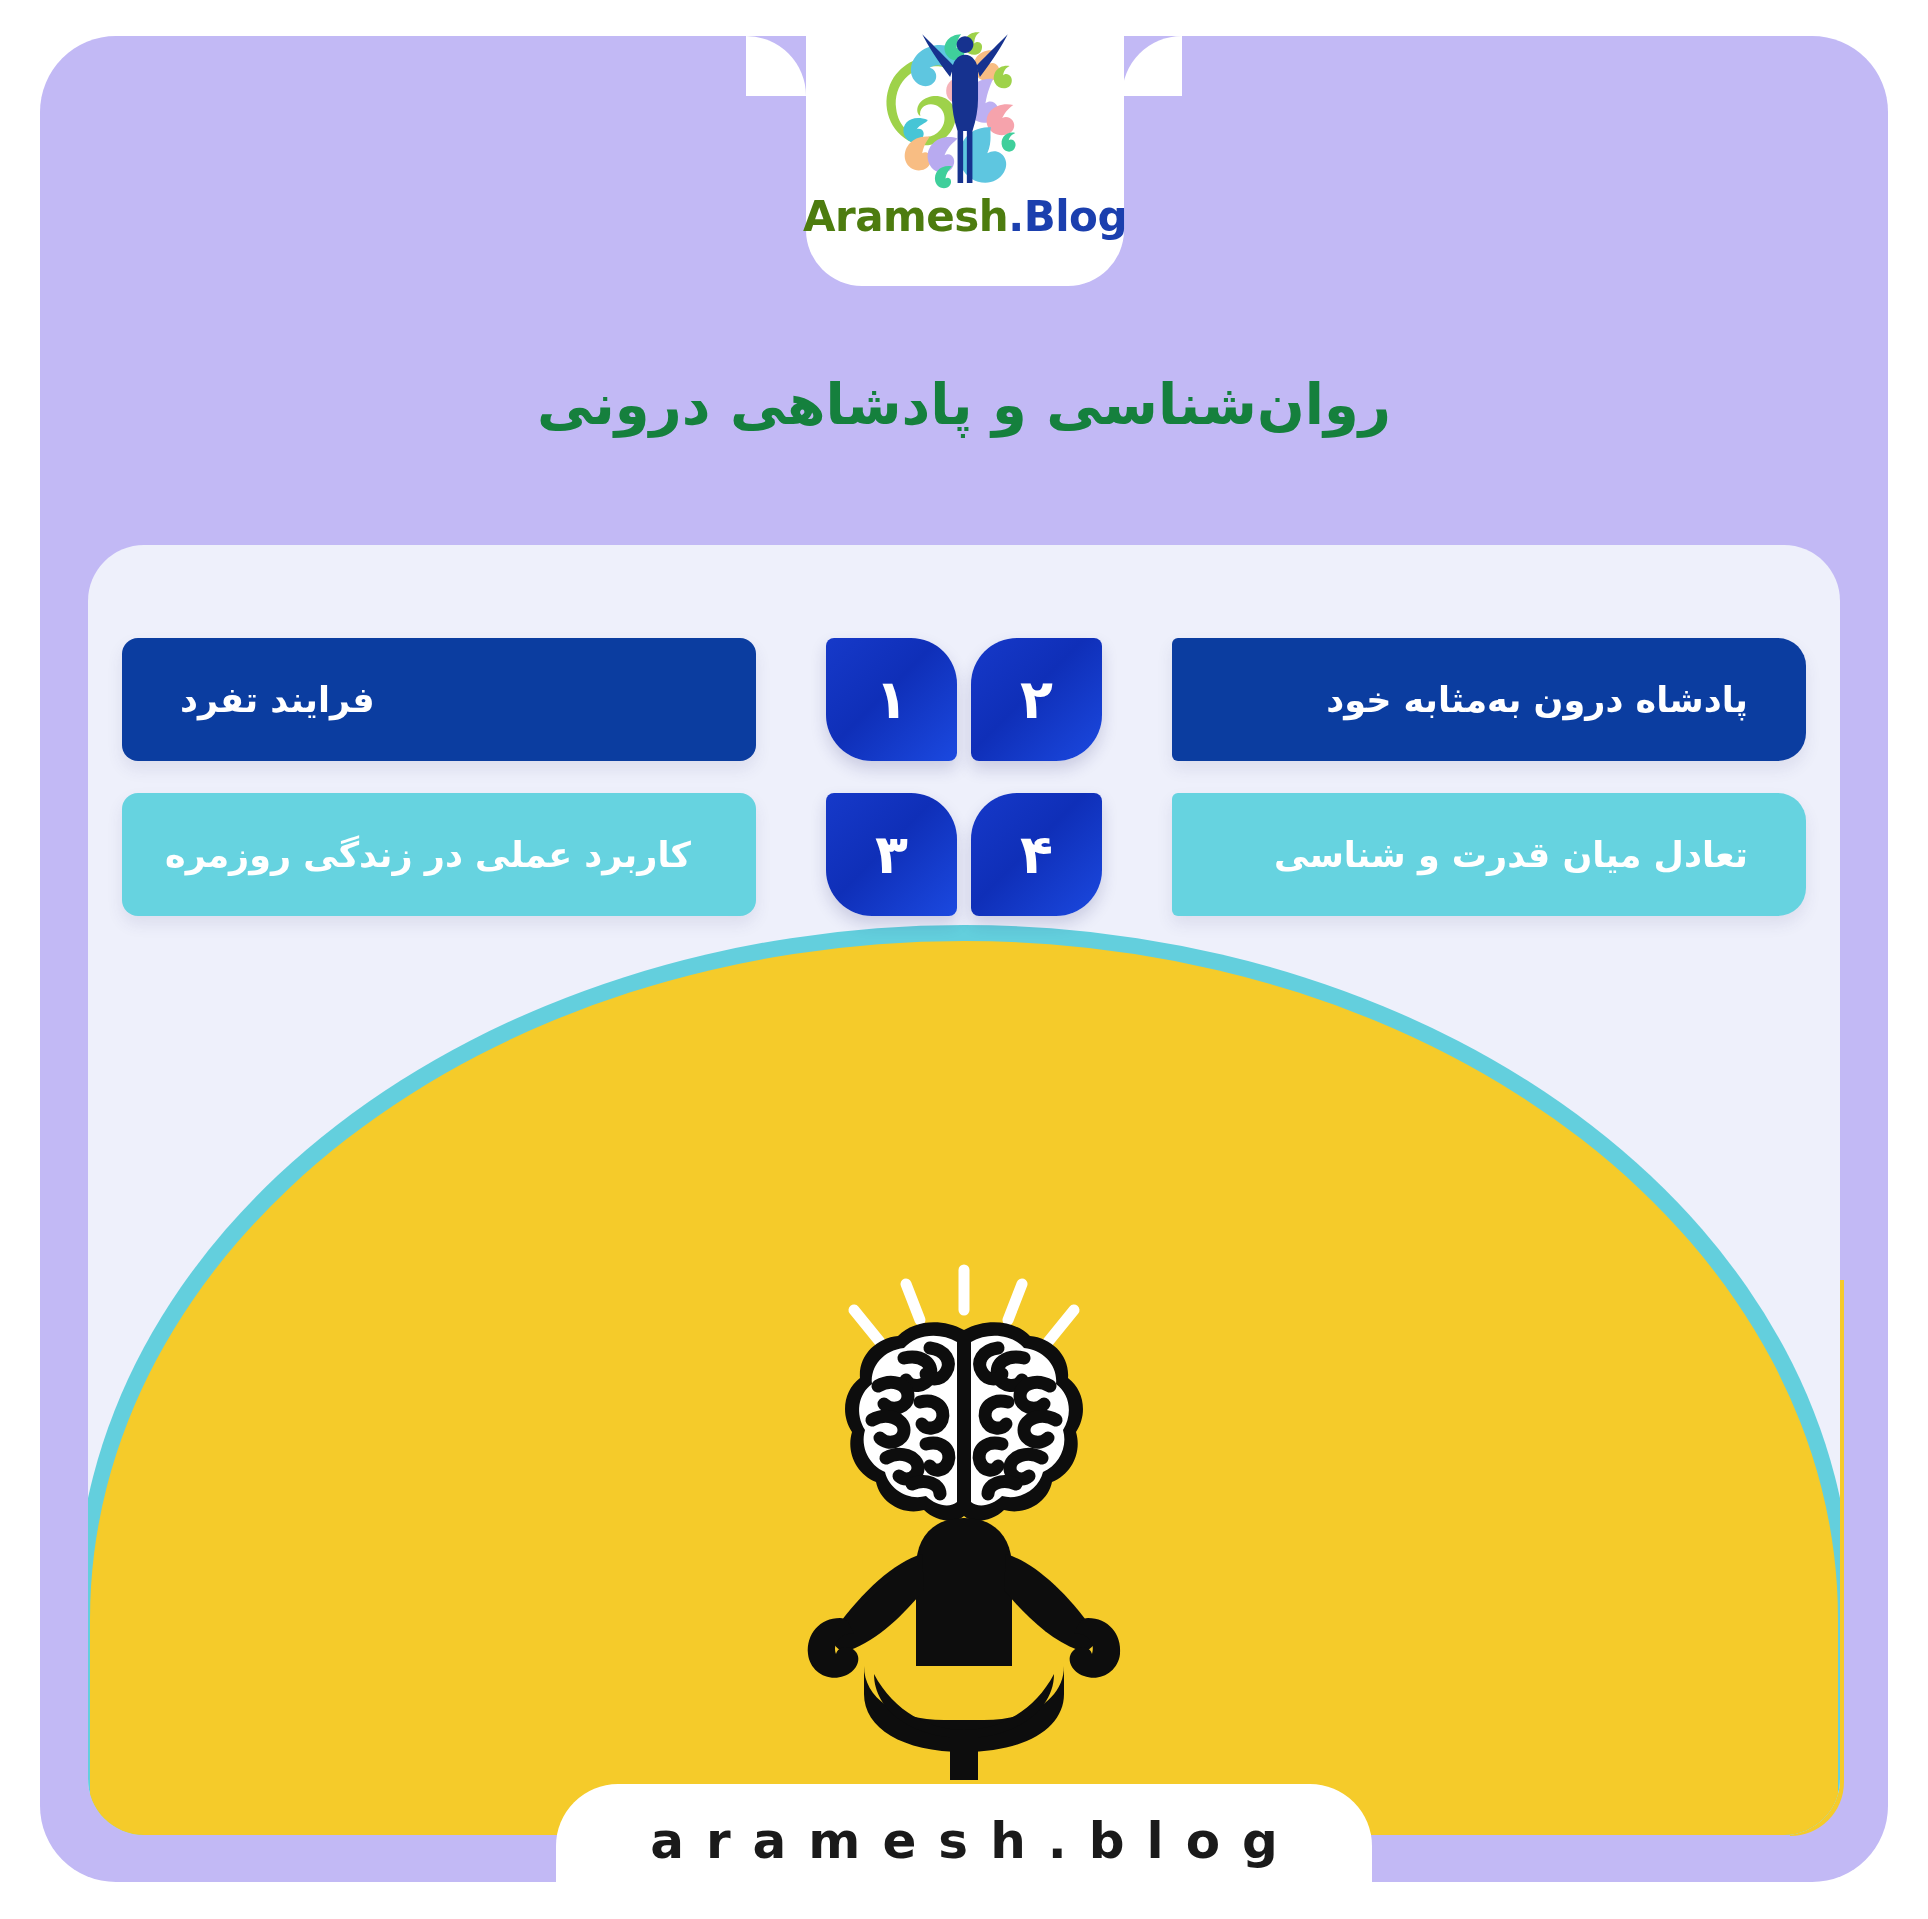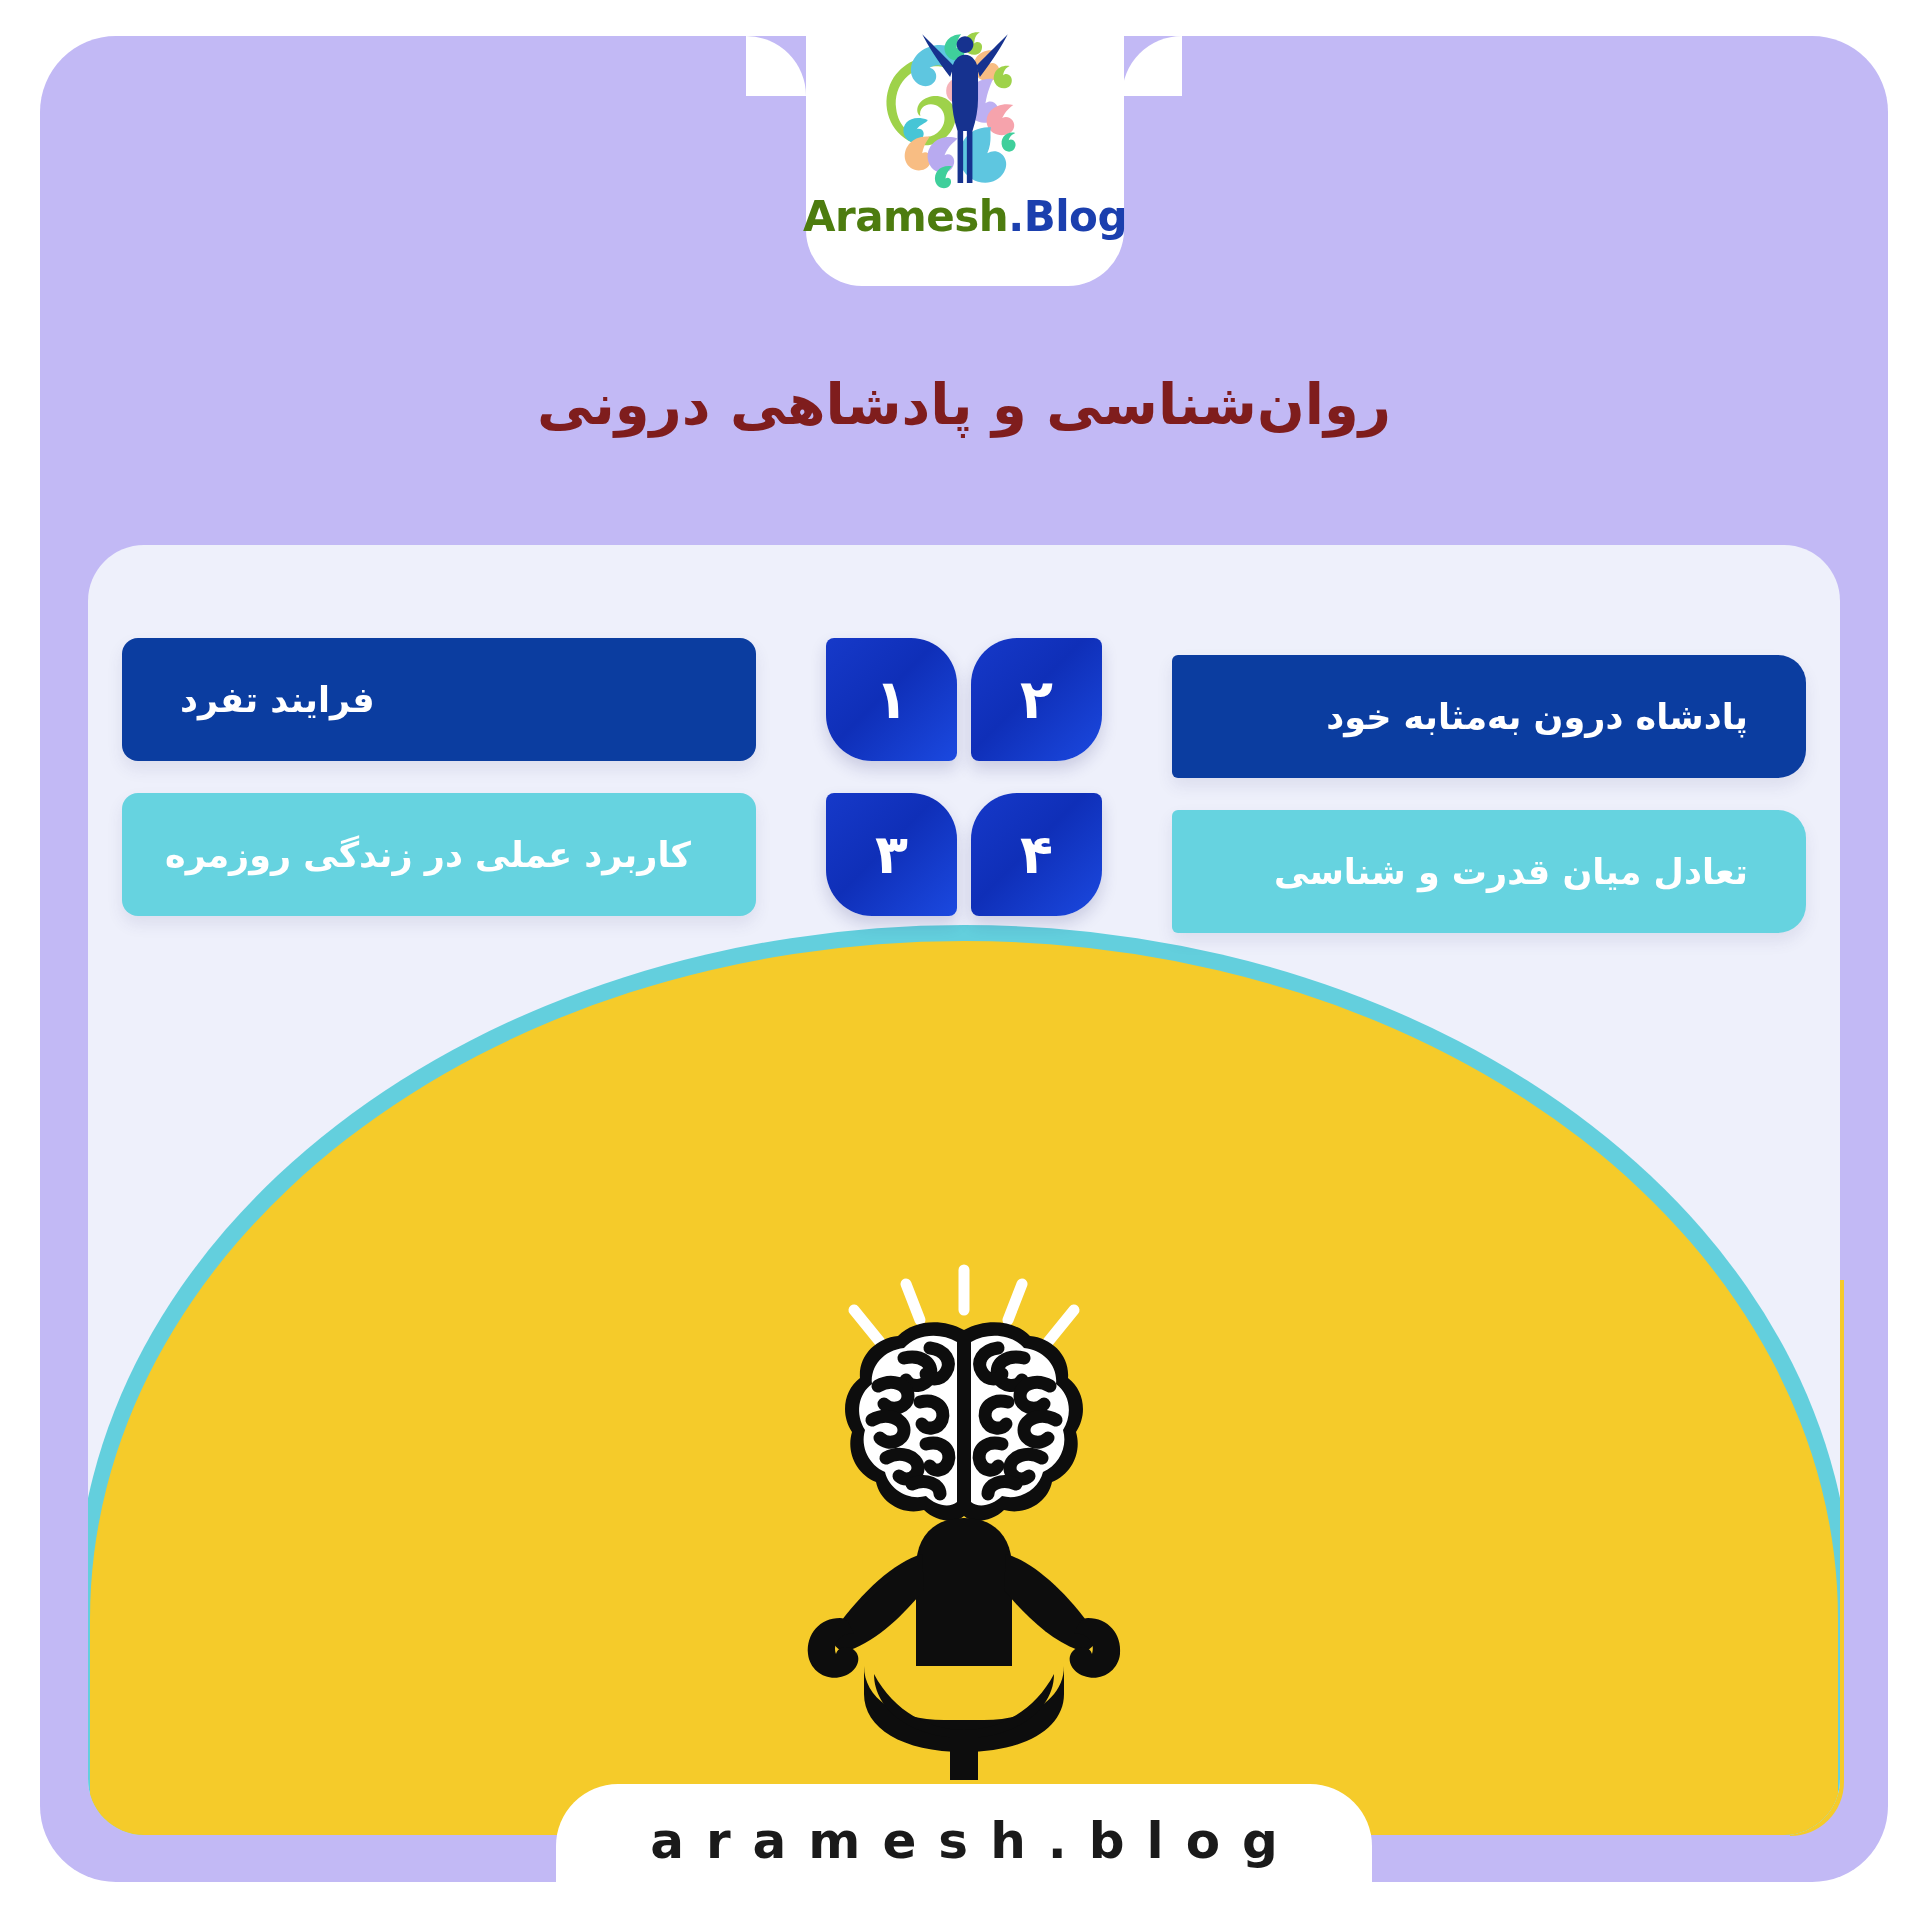--- a/index.html
+++ b/index.html
@@ -84,21 +84,21 @@
   .logo-word .a { color: #4d7c0f; }
   .logo-word .b { color: #1b3fae; }
 
   
   .page-title {
     position: absolute;
     left: 0;
     top: 372px;
     width: 1928px;
     text-align: center;
-    color: #7f1d1d;
+    color: #15803d;
     font-size: 56px;
     font-weight: bold;
     letter-spacing: 0px;
     z-index: 4;
   }
 
   
   .content-card {
     position: absolute;
     left: 88px;
@@ -218,21 +218,20 @@
   
   .bar.right {
     right: 34px;
     width: 634px;
     padding-right: 58px;
     justify-content: flex-start;
     border-top-right-radius: 28px;
     border-bottom-right-radius: 28px;
     border-top-left-radius: 6px;
     border-bottom-left-radius: 6px;
-    margin-top: 17px;
   }
   
   .bar.left {
     left: 34px;
     width: 634px;
     padding-left: 58px;
     justify-content: flex-end;
     border-top-left-radius: 28px;
     border-bottom-left-radius: 28px;
     border-top-right-radius: 6px;

